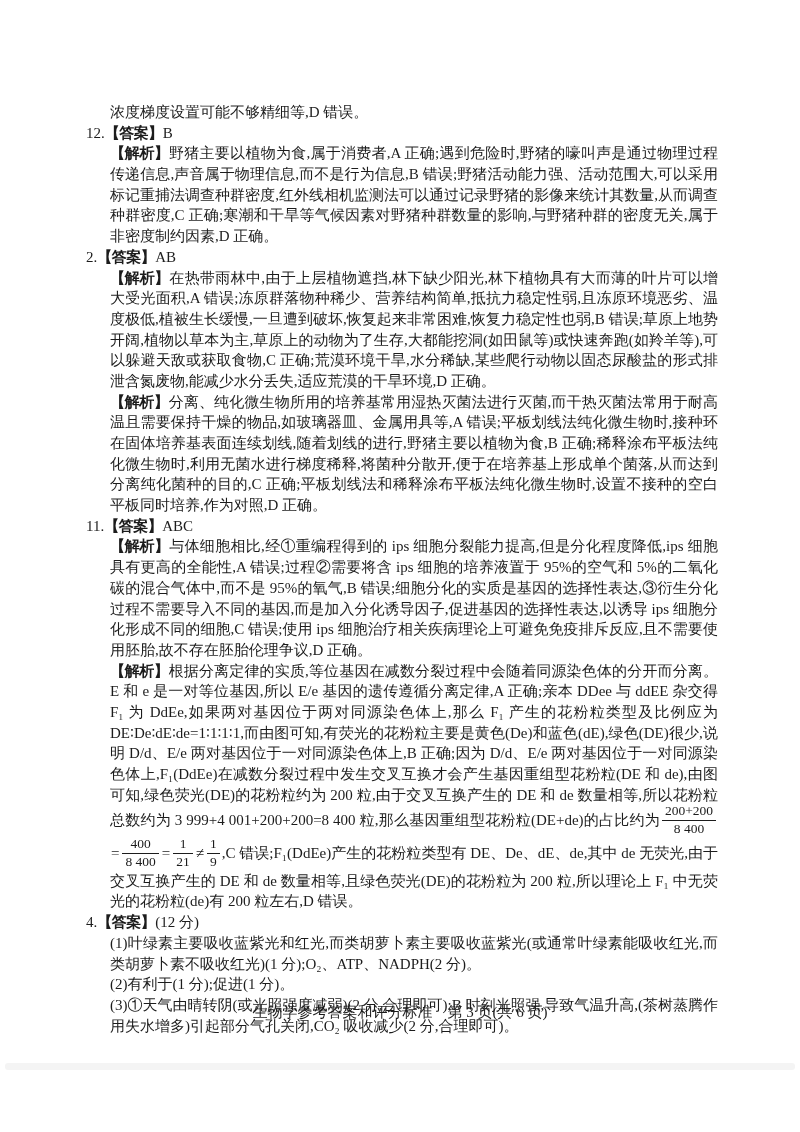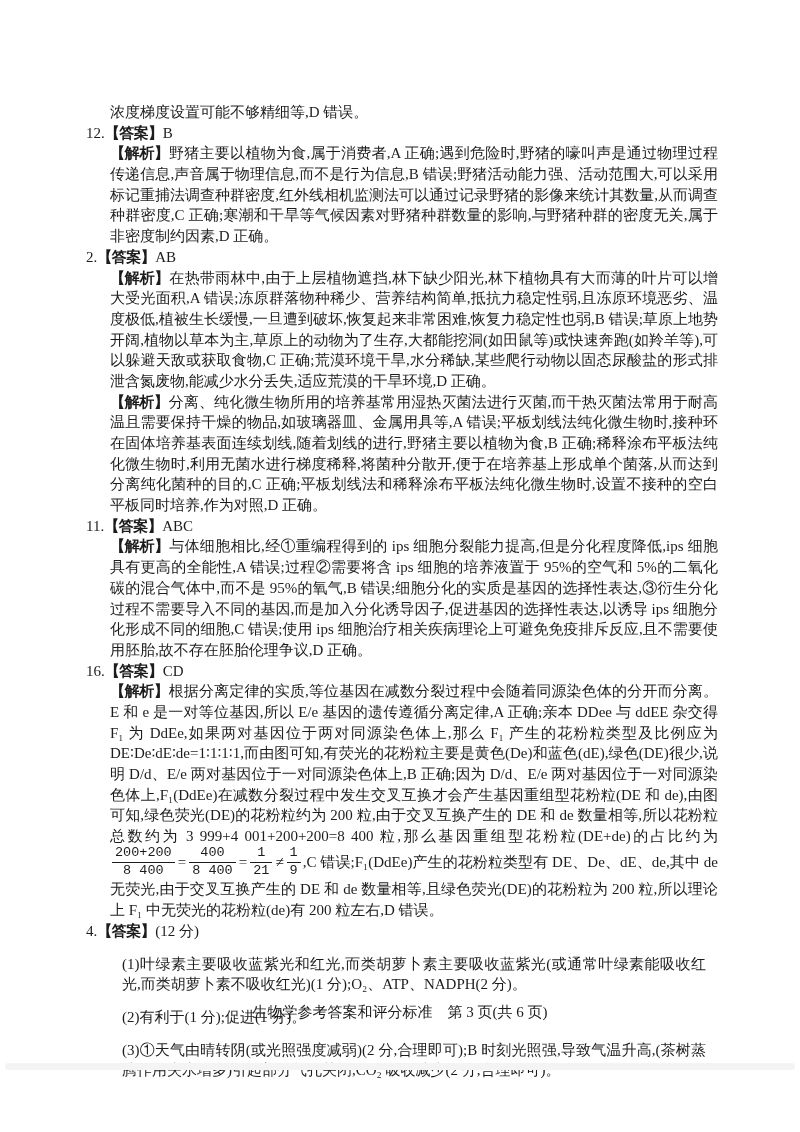--- a/index.html
+++ b/index.html
@@ -18,31 +18,30 @@
     width: 632px;
     font-size: 15px;
     line-height: 1.38;
     text-align: justify;
   }
   .cont-line { margin-left: 24px; }
   .item { margin: 0; }
   .item-head { text-align: left; }
   .blabel { font-weight: 700; font-family: "Liberation Sans", "DejaVu Sans", sans-serif; font-size: 15px; letter-spacing: -0.5px; }
   .item-body { margin-left: 24px; }
-  .ans-line { margin: 12px; }
+  .ans-line { margin: 0; }
   .frac {
     display: inline-block;
     text-align: center;
     vertical-align: middle;
     line-height: 1.1;
     font-size: 13.5px;
     margin: 0 2px;
     position: relative;
     top: -1px;
-    font-family: Liberation Mono, monospace;
   }
   .fnum { display: block; border-bottom: 1.2px solid #1c1c1c; padding: 0 3px 1px 3px; }
   .fden { display: block; padding: 1px 3px 0 3px; }
   .op { display: inline-block; margin: 0 1px; }
   .footer {
     position: absolute;
     top: 1003px; left: 0;
     width: 800px;
     text-align: center;
     font-size: 15px;
@@ -76,21 +75,20 @@
   <div class="item">
     <div class="item-body"><span class="blabel">【解析】</span><span>分离、纯化微生物所用的培养基常用湿热灭菌法进行灭菌,而干热灭菌法常用于耐高温且需要保持干燥的物品,如玻璃器皿、金属用具等,A 错误;平板划线法纯化微生物时,接种环在固体培养基表面连续划线,随着划线的进行,野猪主要以植物为食,B 正确;稀释涂布平板法纯化微生物时,利用无菌水进行梯度稀释,将菌种分散开,便于在培养基上形成单个菌落,从而达到分离纯化菌种的目的,C 正确;平板划线法和稀释涂布平板法纯化微生物时,设置不接种的空白平板同时培养,作为对照,D 正确。</span></div>
   </div>
 
   <div class="item">
     <div class="item-head"><span>11.</span><span class="blabel">【答案】</span><span>ABC</span></div>
     <div class="item-body"><span class="blabel">【解析】</span><span>与体细胞相比,经①重编程得到的 ips 细胞分裂能力提高,但是分化程度降低,ips 细胞具有更高的全能性,A 错误;过程②需要将含 ips 细胞的培养液置于 95%的空气和 5%的二氧化碳的混合气体中,而不是 95%的氧气,B 错误;细胞分化的实质是基因的选择性表达,③衍生分化过程不需要导入不同的基因,而是加入分化诱导因子,促进基因的选择性表达,以诱导 ips 细胞分化形成不同的细胞,C 错误;使用 ips 细胞治疗相关疾病理论上可避免免疫排斥反应,且不需要使用胚胎,故不存在胚胎伦理争议,D 正确。</span></div>
   </div>
 
   <div class="item">
-    <div class="item-head"><span>16.</span><span class="blabel">【答案】</span><span>CD</span></div>
     <div class="item-body"><span class="blabel">【解析】</span><span>根据分离定律的实质,等位基因在减数分裂过程中会随着同源染色体的分开而分离。E 和 e 是一对等位基因,所以 E/e 基因的遗传遵循分离定律,A 正确;亲本 DDee 与 ddEE 杂交得 F₁ 为 DdEe,如果两对基因位于两对同源染色体上,那么 F₁ 产生的花粉粒类型及比例应为 DE∶De∶dE∶de=1∶1∶1∶1,而由图可知,有荧光的花粉粒主要是黄色(De)和蓝色(dE),绿色(DE)很少,说明 D/d、E/e 两对基因位于一对同源染色体上,B 正确;因为 D/d、E/e 两对基因位于一对同源染色体上,F₁(DdEe)在减数分裂过程中发生交叉互换才会产生基因重组型花粉粒(DE 和 de),由图可知,绿色荧光(DE)的花粉粒约为 200 粒,由于交叉互换产生的 DE 和 de 数量相等,所以花粉粒总数约为 3 999+4 001+200+200=8 400 粒,那么基因重组型花粉粒(DE+de)的占比约为</span><span class="frac"><span class="fnum">200+200</span><span class="fden">8 400</span></span><span class="op">=</span><span class="frac"><span class="fnum">400</span><span class="fden">8 400</span></span><span class="op">=</span><span class="frac"><span class="fnum">1</span><span class="fden">21</span></span><span class="op">≠</span><span class="frac"><span class="fnum">1</span><span class="fden">9</span></span><span>,C 错误;F₁(DdEe)产生的花粉粒类型有 DE、De、dE、de,其中 de 无荧光,由于交叉互换产生的 DE 和 de 数量相等,且绿色荧光(DE)的花粉粒为 200 粒,所以理论上 F₁ 中无荧光的花粉粒(de)有 200 粒左右,D 错误。</span></div>
   </div>
 
   <div class="item">
     <div class="item-head"><span>4.</span><span class="blabel">【答案】</span><span>(12 分)</span></div>
     <div class="item-body">
       <div class="ans-line">(1)叶绿素主要吸收蓝紫光和红光,而类胡萝卜素主要吸收蓝紫光(或通常叶绿素能吸收红光,而类胡萝卜素不吸收红光)(1 分);O₂、ATP、NADPH(2 分)。</div>
       <div class="ans-line">(2)有利于(1 分);促进(1 分)。</div>
       <div class="ans-line">(3)①天气由晴转阴(或光照强度减弱)(2 分,合理即可);B 时刻光照强,导致气温升高,(茶树蒸腾作用失水增多)引起部分气孔关闭,CO₂ 吸收减少(2 分,合理即可)。</div>
     </div>

